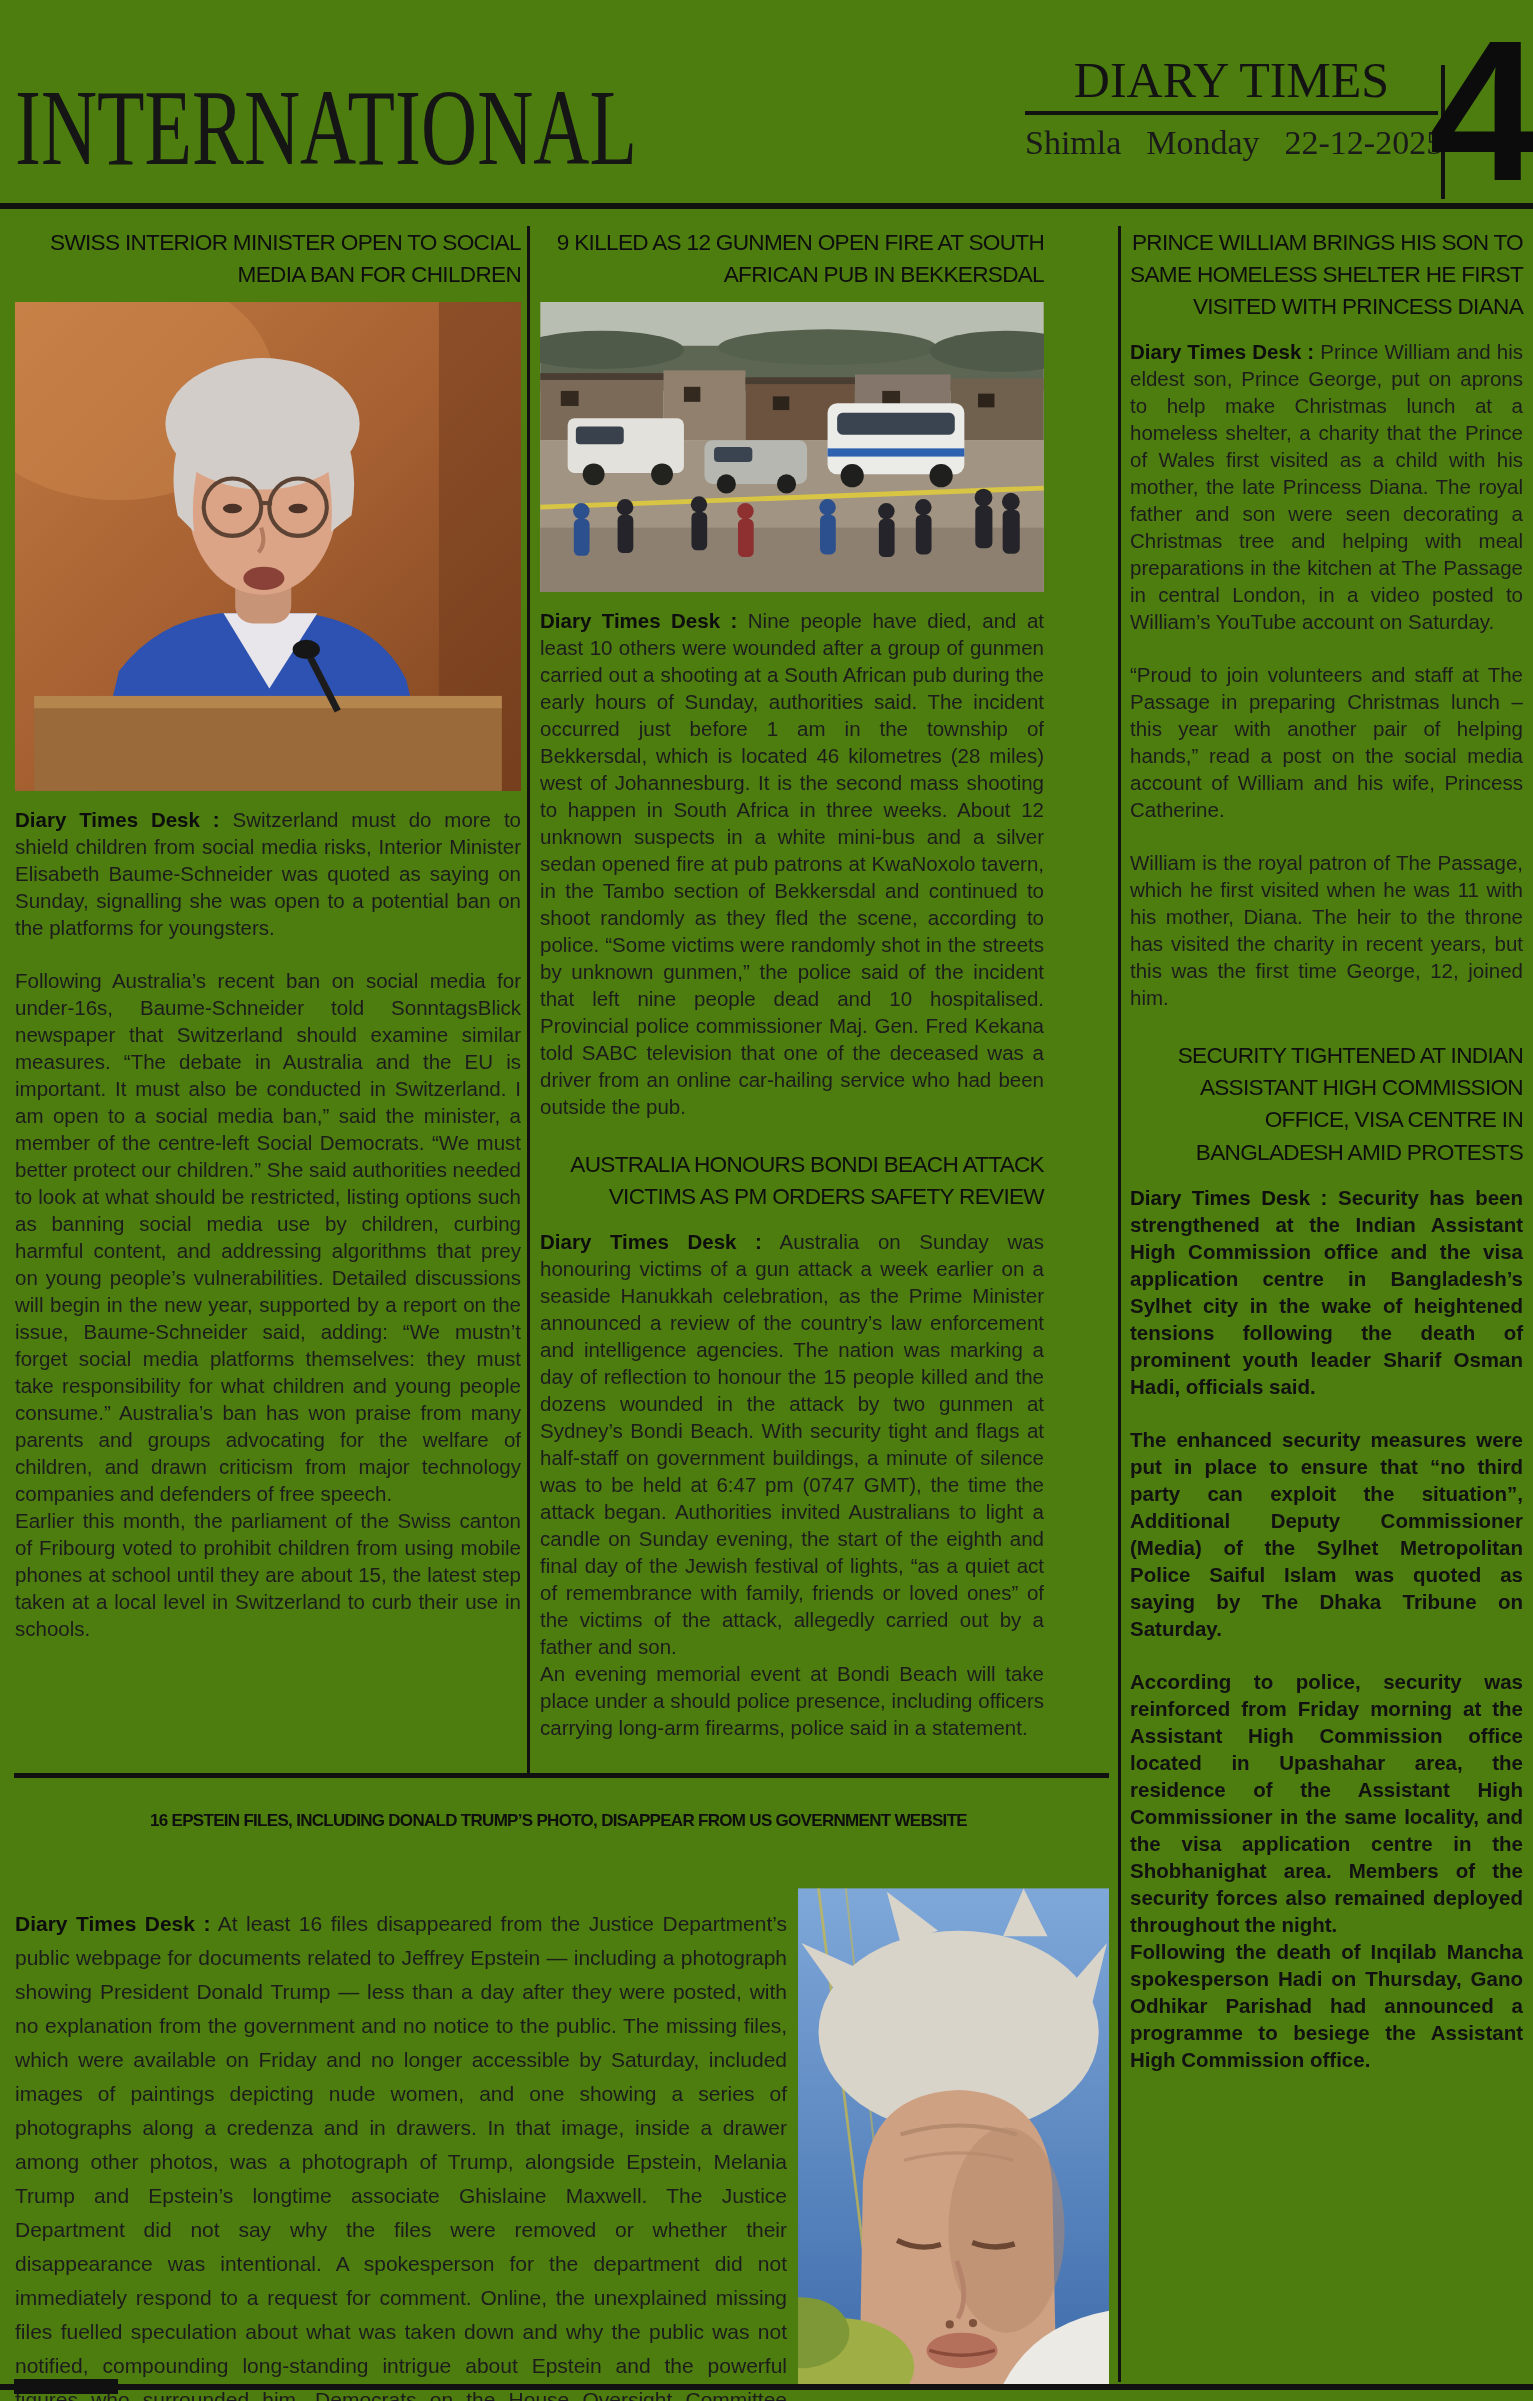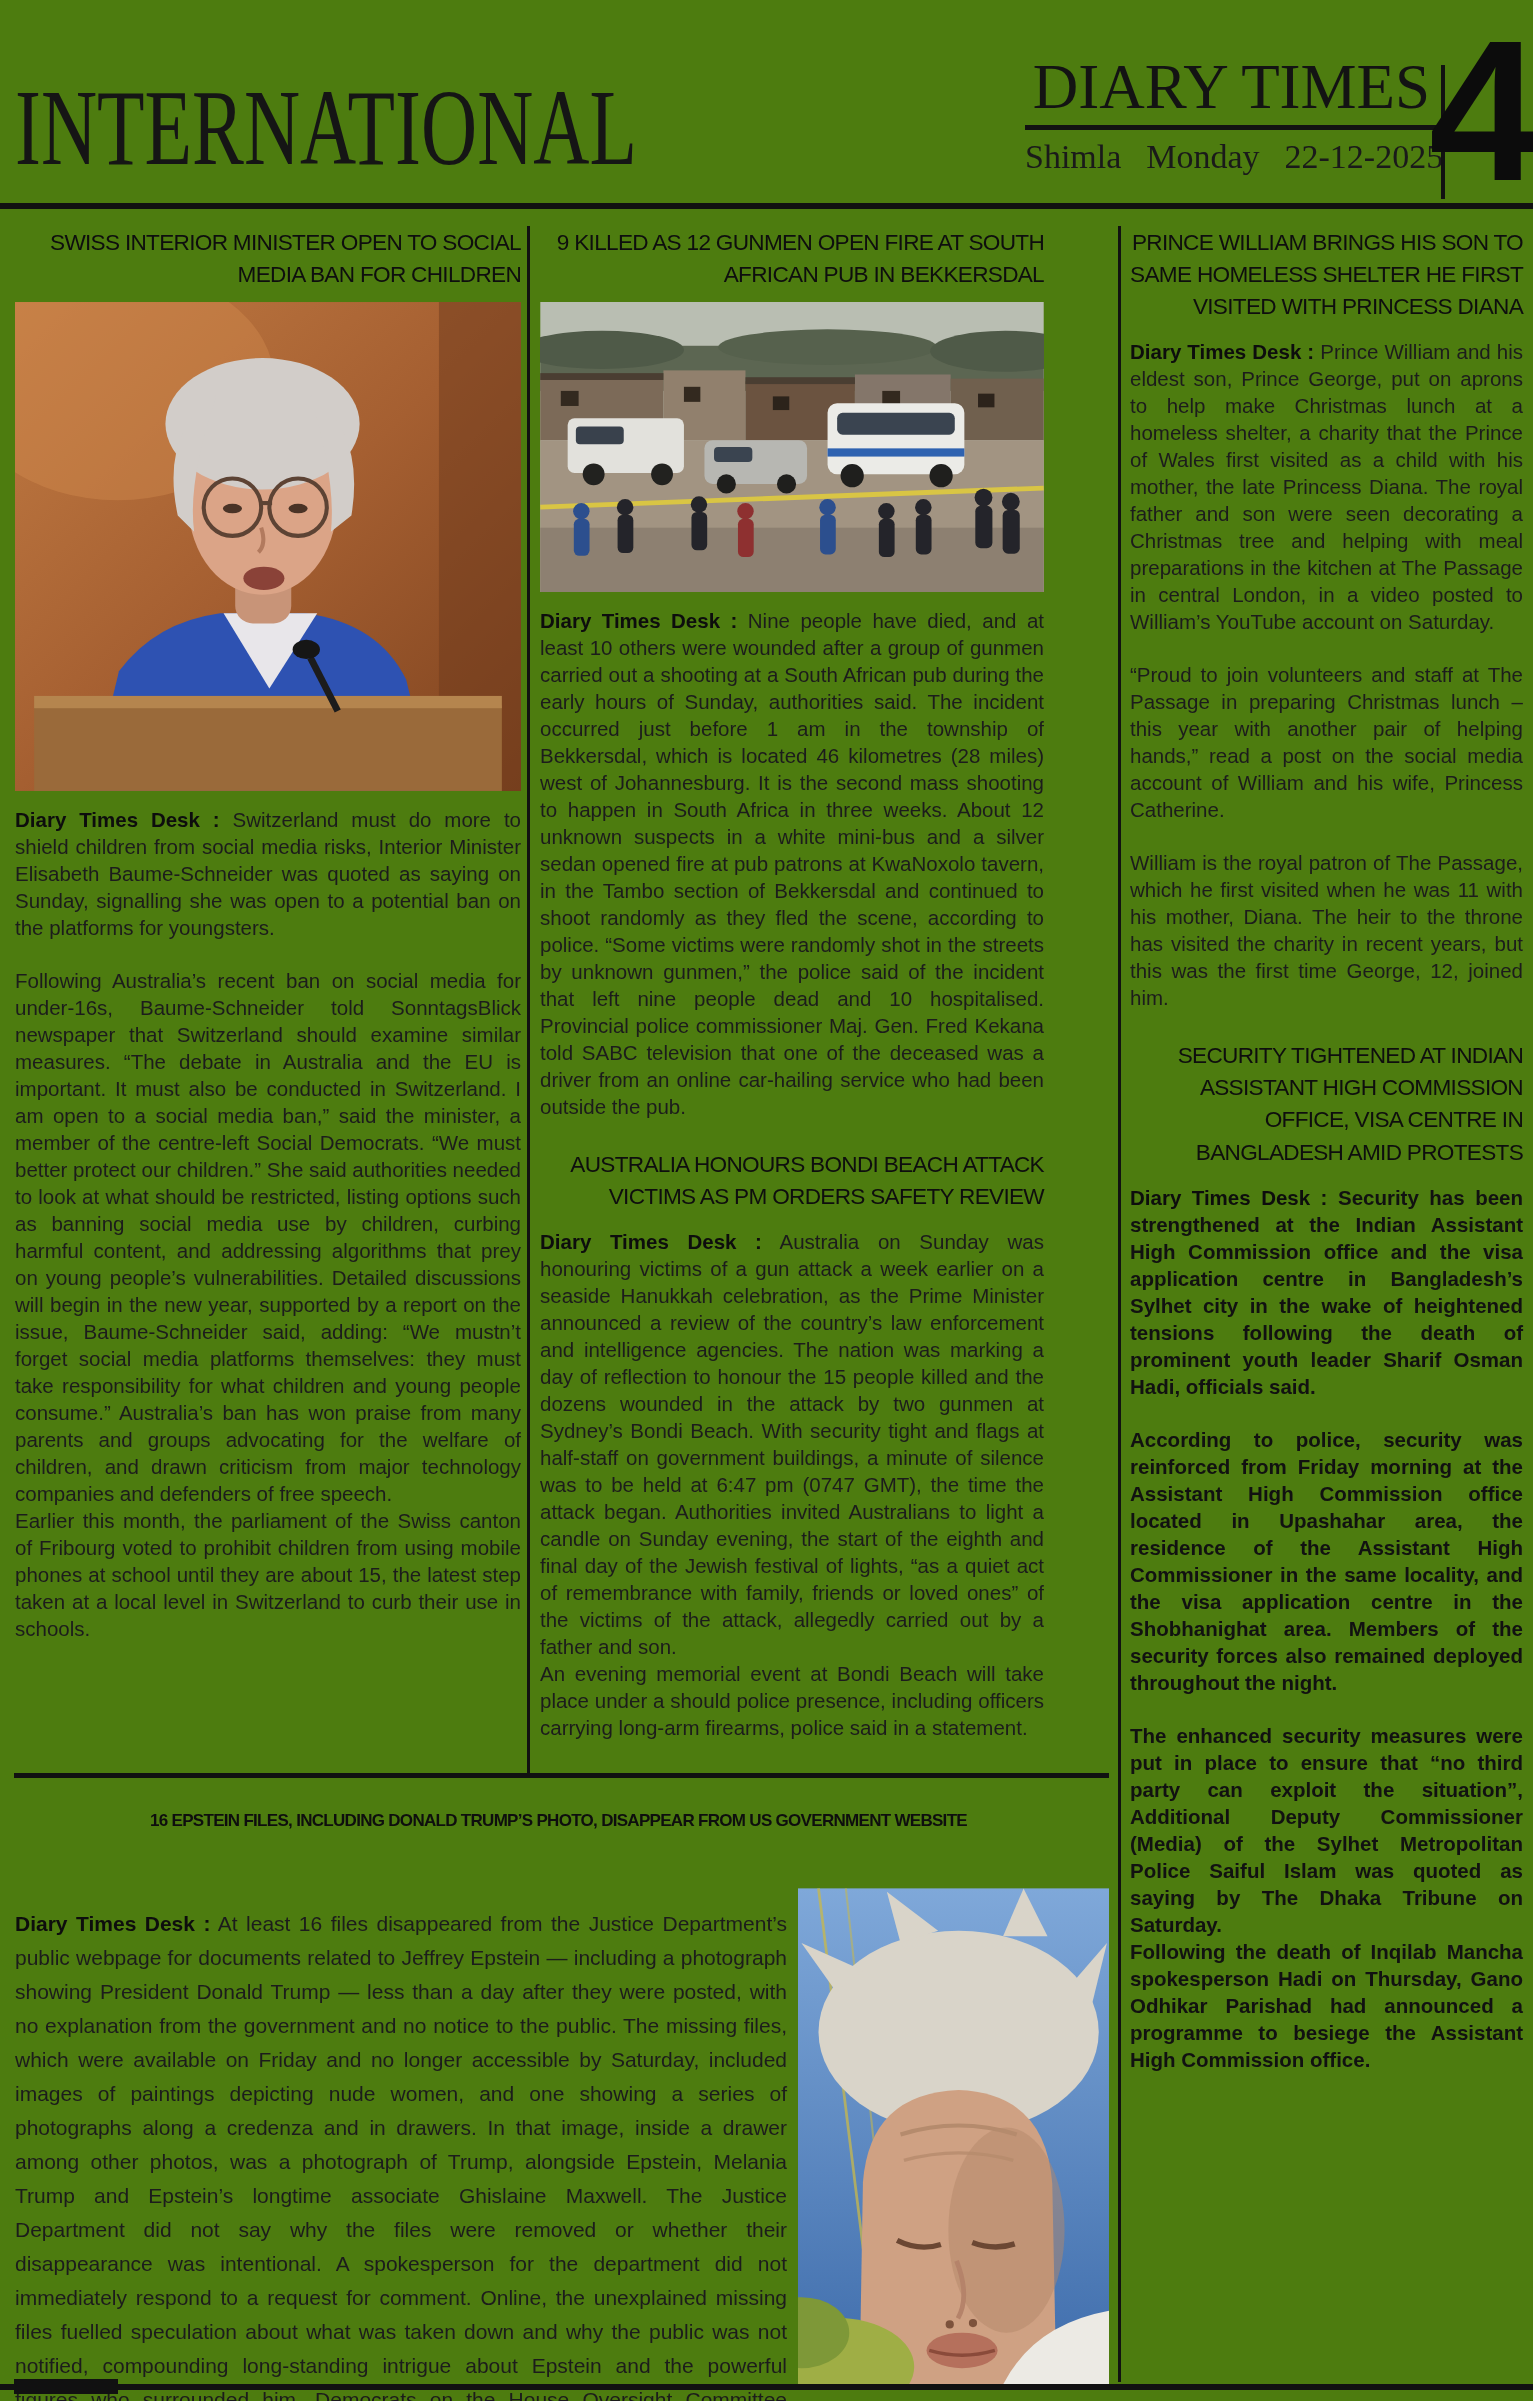--- a/index.html
+++ b/index.html
@@ -4,21 +4,21 @@
 <style>
   html,body{margin:0;padding:0;background:#ffffff;}
   .page{position:relative;width:1533px;height:2401px;background:#4d7c0f;color:#141414;
         font-family:"Liberation Sans","DejaVu Sans",sans-serif;overflow:hidden;}
 
   
   .section-title{position:absolute;left:15px;top:74px;font-family:"Liberation Serif","DejaVu Serif",serif;
         font-size:108px;line-height:1;white-space:nowrap;transform:scaleX(0.72);transform-origin:left top;
         font-weight:500;color:#151515;}
   .masthead-right{position:absolute;left:1025px;top:53px;width:413px;text-align:center;}
-  .paper-name{font-family:"Liberation Serif","DejaVu Serif",serif;font-size:63px;line-height:1.1;
+  .paper-name{font-family:"Liberation Serif","DejaVu Serif",serif;font-size:50px;line-height:1.1;
         white-space:nowrap;color:#131313;}
   .paper-rule{height:4.8px;background:#121212;margin-top:2.7px;}
   .dateline{font-family:"Liberation Serif","DejaVu Serif",serif;font-size:34px;margin-top:8.2px;
         word-spacing:16.4px;white-space:nowrap;color:#1a1a1a;}
   .masthead-divider{position:absolute;left:1441px;top:65px;width:4.1px;height:134px;background:#111;}
   .page-number{position:absolute;left:1429px;top:11px;font-size:200px;line-height:1;font-weight:800;
         letter-spacing:-4.1px;color:#0c0c0c;}
   .header-rule{position:absolute;left:0;top:203px;width:1533px;height:6.2px;background:#111;}
 
   
@@ -187,22 +187,22 @@
 
     <div class="body">
       <p><span class="desk">Diary Times Desk :</span> <span>Prince William and his eldest son, Prince George, put on aprons to help make Christmas lunch at a homeless shelter, a charity that the Prince of Wales first visited as a child with his mother, the late Princess Diana. The royal father and son were seen decorating a Christmas tree and helping with meal preparations in the kitchen at The Passage in central London, in a video posted to William’s YouTube account on Saturday.</span></p>
       <p class="sp">“Proud to join volunteers and staff at The Passage in preparing Christmas lunch – this year with another pair of helping hands,” read a post on the social media account of William and his wife, Princess Catherine.</p>
       <p class="sp">William is the royal patron of The Passage, which he first visited when he was 11 with his mother, Diana. The heir to the throne has visited the charity in recent years, but this was the first time George, 12, joined him.</p>
     </div>
 
     <h2 class="headline second">SECURITY TIGHTENED AT INDIAN ASSISTANT HIGH COMMISSION OFFICE, VISA CENTRE IN BANGLADESH AMID PROTESTS</h2>
     <div class="body bold-body">
       <p><span class="desk">Diary Times Desk :</span> <span>Security has been strengthened at the Indian Assistant High Commission office and the visa application centre in Bangladesh’s Sylhet city in the wake of heightened tensions following the death of prominent youth leader Sharif Osman Hadi, officials said.</span></p>
+      <p class="sp">The enhanced security measures were put in place to ensure that “no third party can exploit the situation”, Additional Deputy Commissioner (Media) of the Sylhet Metropolitan Police Saiful Islam was quoted as saying by The Dhaka Tribune on Saturday.</p>
       <p class="sp">According to police, security was reinforced from Friday morning at the Assistant High Commission office located in Upashahar area, the residence of the Assistant High Commissioner in the same locality, and the visa application centre in the Shobhanighat area. Members of the security forces also remained deployed throughout the night.</p>
-      <p class="sp">The enhanced security measures were put in place to ensure that “no third party can exploit the situation”, Additional Deputy Commissioner (Media) of the Sylhet Metropolitan Police Saiful Islam was quoted as saying by The Dhaka Tribune on Saturday.</p>
       <p>Following the death of Inqilab Mancha spokesperson Hadi on Thursday, Gano Odhikar Parishad had announced a programme to besiege the Assistant High Commission office.</p>
     </div>
   </div>
 
   <div class="v-rule v-rule-1"></div>
   <div class="v-rule v-rule-2"></div>
   <div class="section-rule"></div>
 
   <h2 class="epstein-headline">16 EPSTEIN FILES, INCLUDING DONALD TRUMP’S PHOTO, DISAPPEAR FROM US GOVERNMENT WEBSITE</h2>
 

